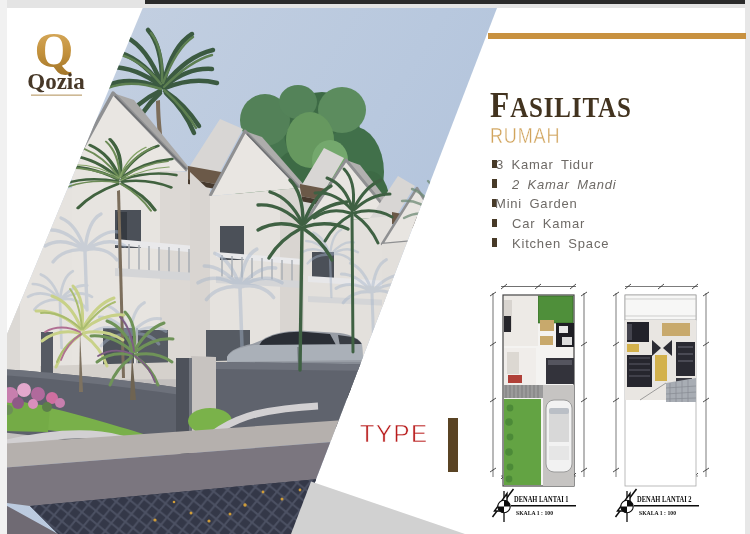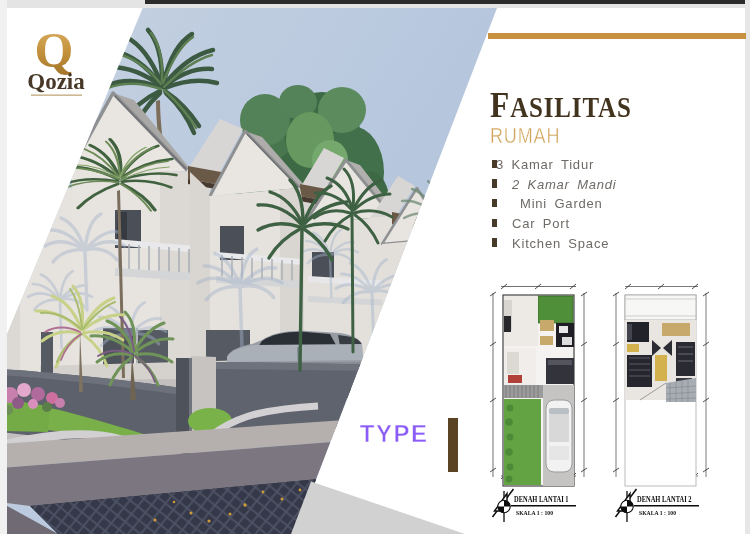--- a/index.html
+++ b/index.html
@@ -392,33 +392,33 @@
     <div style="position:relative;height:19.7px;">
         <span style="position:absolute;left:0;top:0.5px;width:4.5px;height:8.5px;background:#473a28;"></span>
         <span style="position:absolute;left:4px;top:-2px;color:#6e6a66;font-size:13px;letter-spacing:0.8px;word-spacing:3px;white-space:nowrap;">3 Kamar Tidur</span>
       </div>
     <div style="position:relative;height:19.7px;">
         <span style="position:absolute;left:0;top:0.5px;width:4.5px;height:8.5px;background:#473a28;"></span>
         <span style="position:absolute;left:20px;top:-2px;color:#6e6a66;font-size:13px;letter-spacing:0.8px;word-spacing:3px;white-space:nowrap;font-style:italic;">2 Kamar Mandi</span>
       </div>
     <div style="position:relative;height:19.7px;">
         <span style="position:absolute;left:0;top:0.5px;width:4.5px;height:8.5px;background:#473a28;"></span>
-        <span style="position:absolute;left:28px;top:-2px;color:#6e6a66;font-size:13px;letter-spacing:0.8px;word-spacing:3px;white-space:nowrap;">Mini Garden</span>
+        <span style="position:absolute;left:3px;top:-2px;color:#6e6a66;font-size:13px;letter-spacing:0.8px;word-spacing:3px;white-space:nowrap;">Mini Garden</span>
       </div>
     <div style="position:relative;height:19.7px;">
         <span style="position:absolute;left:0;top:0.5px;width:4.5px;height:8.5px;background:#473a28;"></span>
-        <span style="position:absolute;left:20px;top:-2px;color:#6e6a66;font-size:13px;letter-spacing:0.8px;word-spacing:3px;white-space:nowrap;">Car Port</span>
+        <span style="position:absolute;left:20px;top:-2px;color:#6e6a66;font-size:13px;letter-spacing:0.8px;word-spacing:3px;white-space:nowrap;">Car Kamar</span>
       </div>
     <div style="position:relative;height:19.7px;">
         <span style="position:absolute;left:0;top:0.5px;width:4.5px;height:8.5px;background:#473a28;"></span>
         <span style="position:absolute;left:20px;top:-2px;color:#6e6a66;font-size:13px;letter-spacing:0.8px;word-spacing:3px;white-space:nowrap;">Kitchen Space</span>
       </div>
   </div>
 
-  <div class="abs" style="left:327px;top:421px;width:100px;text-align:right;color:#8b5cf6;font-weight:bold;-webkit-text-stroke:0.5px #ffffff;">
+  <div class="abs" style="left:327px;top:421px;width:100px;text-align:right;color:#b91c1c;-webkit-text-stroke:0.5px #ffffff;">
     <div style="font-size:24px;letter-spacing:1.5px;margin-right:-1.5px;line-height:25px;">TYPE</div>
   </div>
   <div class="abs" style="left:448px;top:418px;width:9.5px;height:54px;background:#5a4424;"></div>
 
   <svg class="abs" style="left:480px;top:280px;" width="245" height="245" viewBox="0 0 245 245">
 
     <g stroke="#333" stroke-width="0.7">
       <line x1="13" y1="13" x2="13" y2="197"></line>
       <line x1="104" y1="13" x2="104" y2="197"></line>
       <line x1="21" y1="6.5" x2="96" y2="6.5"></line>

